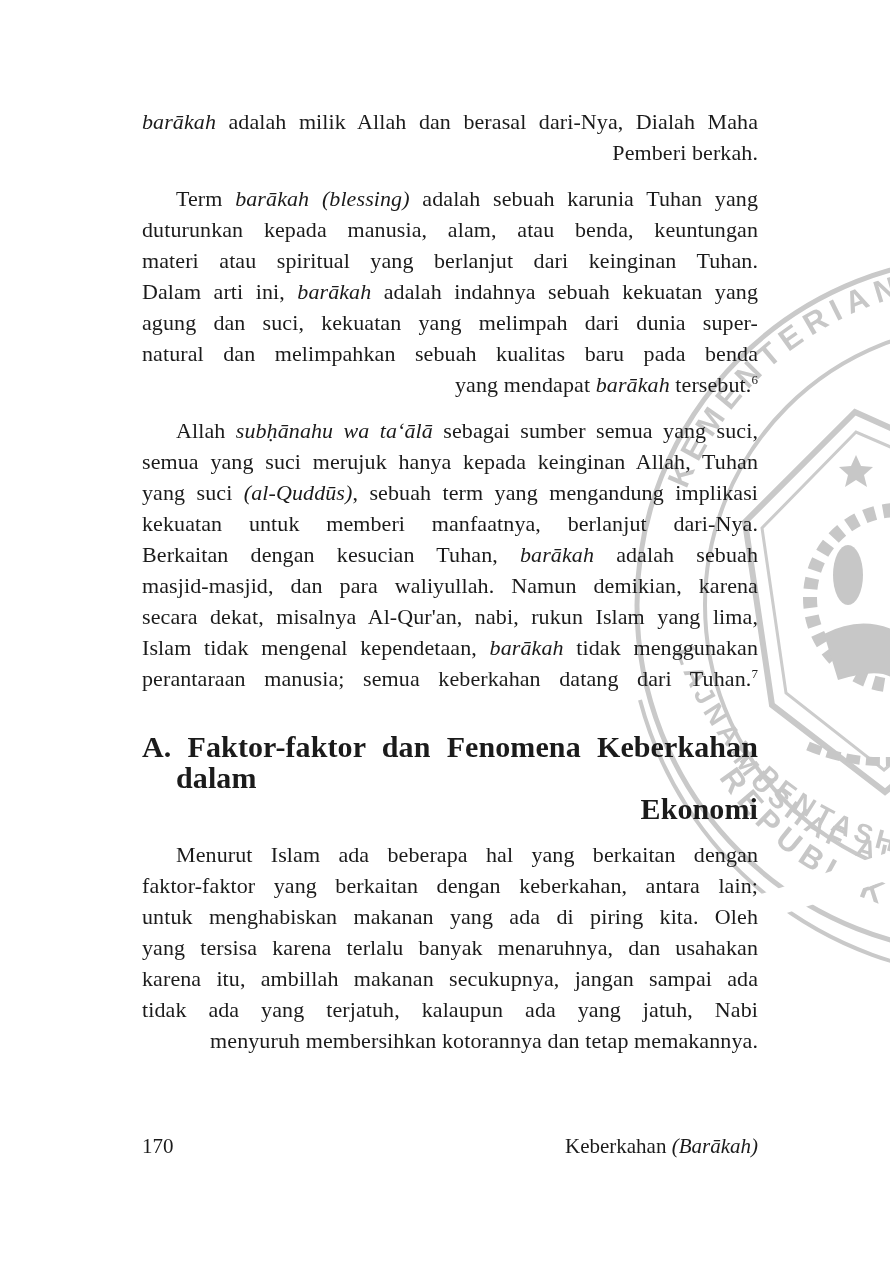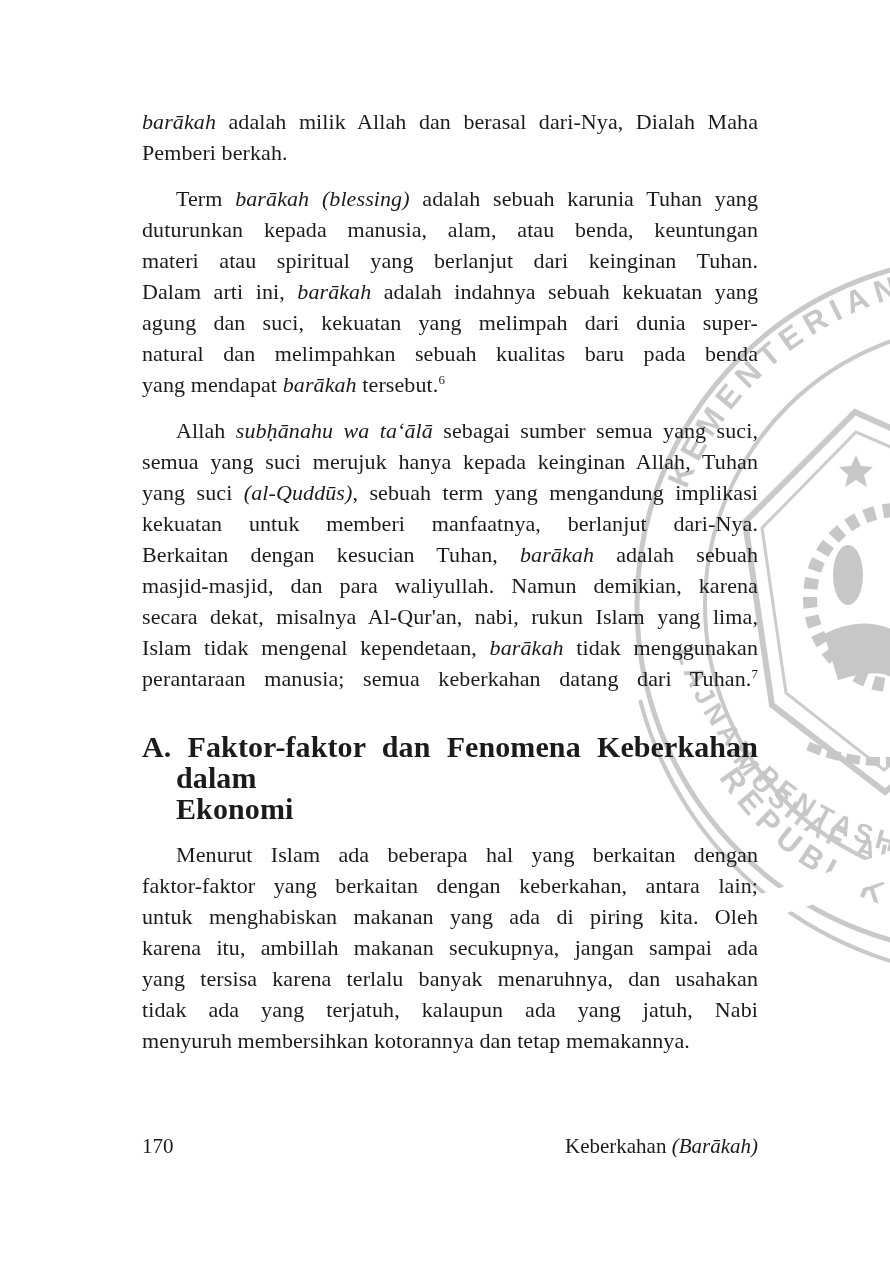--- a/index.html
+++ b/index.html
@@ -8,21 +8,21 @@
     background:#ffffff;color:#1b1b1b;
     font-family:"Liberation Serif", serif;
   }
   #watermark{position:absolute;left:600px;top:230px;pointer-events:none;}
   #content{position:absolute;left:142px;top:106px;width:616px;}
   .line{
     font-size:22px;line-height:31px;
     text-align:justify;text-align-last:justify;
     letter-spacing:.1px;
   }
-  .line.noj{text-align:left;text-align-last:auto;}
+  .line.noj{text-align:right;text-align-last:auto;}
   .line.ind{text-indent:34px;margin-top:15px;}
   .block.heading{margin-top:37px;}
   .block.heading .line{font-weight:bold;font-size:30px;}
   .line.hang{padding-left:34px;text-indent:-34px;}
   .line.cont{padding-left:34px;}
   sup{font-size:13px;line-height:0;vertical-align:super;}
   i{font-style:italic;}
   #footer{
     position:absolute;left:142px;top:1131px;width:616px;
     display:flex;justify-content:space-between;align-items:flex-end;
@@ -102,22 +102,22 @@
       <div class="line">perantaraan manusia; semua keberkahan datang dari Tuhan.<sup>7</sup></div>
     </div>
     <div class="block heading">
       <div class="line hang">A. Faktor-faktor dan Fenomena Keberkahan dalam</div>
       <div class="line noj cont">Ekonomi</div>
     </div>
     <div class="block para">
       <div class="line ind">Menurut Islam ada beberapa hal yang berkaitan dengan</div>
       <div class="line">faktor-faktor yang berkaitan dengan keberkahan, antara lain;</div>
       <div class="line">untuk menghabiskan makanan yang ada di piring kita. Oleh</div>
+      <div class="line">yang tersisa karena terlalu banyak menaruhnya, dan usahakan</div>
       <div class="line">karena itu, ambillah makanan secukupnya, jangan sampai ada</div>
-      <div class="line">yang tersisa karena terlalu banyak menaruhnya, dan usahakan</div>
       <div class="line">tidak ada yang terjatuh, kalaupun ada yang jatuh, Nabi</div>
       <div class="line noj">menyuruh membersihkan kotorannya dan tetap memakannya.</div>
     </div>
   </div>
 
 <div id="footer">
   <span>170</span>
   <span><span>Keberkahan </span><i>(Barākah)</i></span>
 </div>
 

